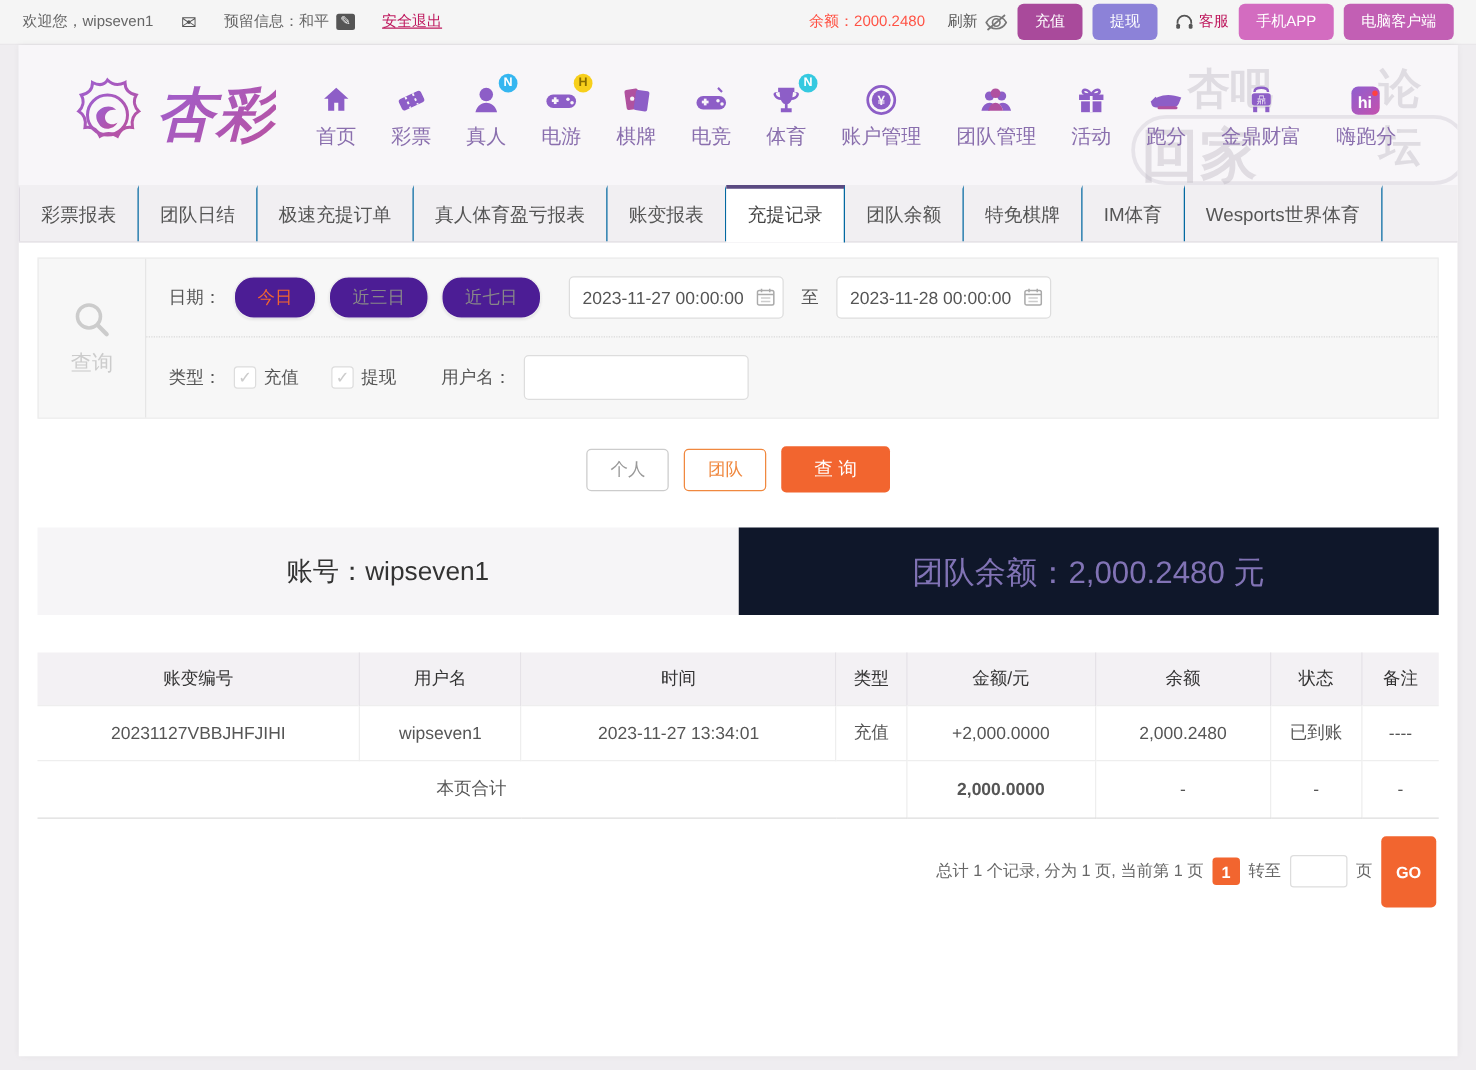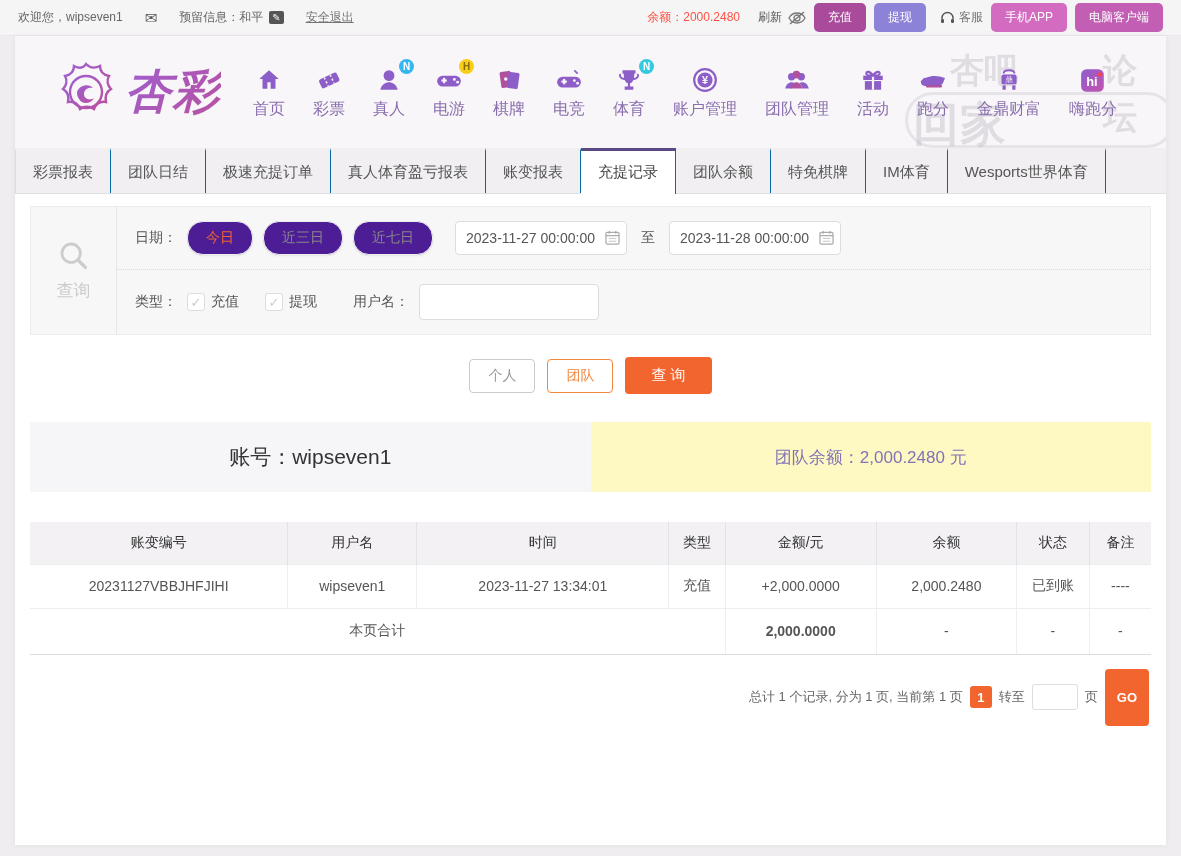--- a/index.html
+++ b/index.html
@@ -4,30 +4,30 @@
 <style>
   * { margin:0; padding:0; box-sizing:border-box; }
   html,body { width:1181px; height:856px; overflow:hidden; }
   body { background:#efedf0; font-family:"Liberation Sans","DejaVu Sans",sans-serif; color:#333; }
 
   
   .topbar { height:36px; background:#f5f5f5; border-bottom:1px solid #e9e7ea;
             display:flex; align-items:center; padding:0 18px; font-size:12px; color:#666;justify-content:space-between; }
   .topbar .grow { flex:1; }
   .topbar-item { margin-right:22px; display:flex; align-items:center; gap:6px; }
-  .logout-link { color:#737373; }
+  .logout-link { color:#be185d; }
   .balance-text { color:#ff5244; margin-right:18px; }
   .refresh { color:#555; margin-right:6px; cursor:pointer; }
   .tb-btn { border:none; color:#fff; font-size:12px; padding:6px 14px; border-radius:5px;
             margin-left:8px; cursor:pointer; }
   .btn-recharge { background:#a94a9b; }
   .btn-withdraw { background:#8c82d8; }
   .btn-mobile   { background:#d36cc0; }
   .btn-pc       { background:#c25fb4; }
-  .service { display:flex; align-items:center; gap:4px; margin-left:14px; color:#737373; }
+  .service { display:flex; align-items:center; gap:4px; margin-left:14px; color:#be185d; }
   .mini-ico svg { display:block; }
 
   
   .card { margin:0 15px; background:#fff; height:809px; box-shadow:0 0 6px rgba(0,0,0,0.06); }
 
   
   .header { height:112px; background:#f8f6f9; display:flex; align-items:center;
             padding:0 10px 0 40px; position:relative; overflow:hidden; }
   .logo { display:flex; align-items:center; gap:8px; margin-right:18px; }
   .logo-text { font-size:46px; font-weight:bold; font-style:italic; letter-spacing:2px;
@@ -89,22 +89,22 @@
   .btn-plain { background:#fff; border:1px solid #ccc; color:#999; border-radius:4px;
                padding:7px 18px; font-size:14px; cursor:pointer; }
   .btn-team  { background:#fff; border:1px solid #f0883f; color:#f0883f; border-radius:4px;
                padding:7px 18px; font-size:14px; cursor:pointer; }
   .btn-query { background:#f2652f; border:none; color:#fff; border-radius:4px;
                padding:9px 26px; font-size:15px; cursor:pointer; }
 
   .acct-bar { display:flex; height:70px; margin-top:4px; }
   .acct-left  { flex:1; background:#f6f5f7; display:flex; align-items:center; justify-content:center;
                 font-size:21px; color:#333; }
-  .acct-right { flex:1; background:#fef9c3; display:flex; align-items:center; justify-content:center;
-                font-size:17px; color:#8173b5; }
+  .acct-right { flex:1; background:#0f172a; display:flex; align-items:center; justify-content:center;
+                font-size:25px; color:#8173b5; }
 
   table.report { width:100%; border-collapse:collapse; margin-top:30px; font-size:14px; }
   table.report th { background:#f3f1f4; height:42px; font-weight:normal; color:#333;
                     border-right:1px solid #e5e2e7; }
   table.report th:last-child { border-right:none; }
   table.report td { height:44px; text-align:center; color:#555; border-right:1px solid #eee; }
   table.report td:last-child { border-right:none; }
   table.report tr.data-row td { border-bottom:1px solid #eee; border-top:1px solid #eee; }
   table.report tr.sum-row td { height:46px; border-bottom:1px solid #ddd; }
   table.report tr.sum-row td.no-border { border-right:1px solid #eee; }

